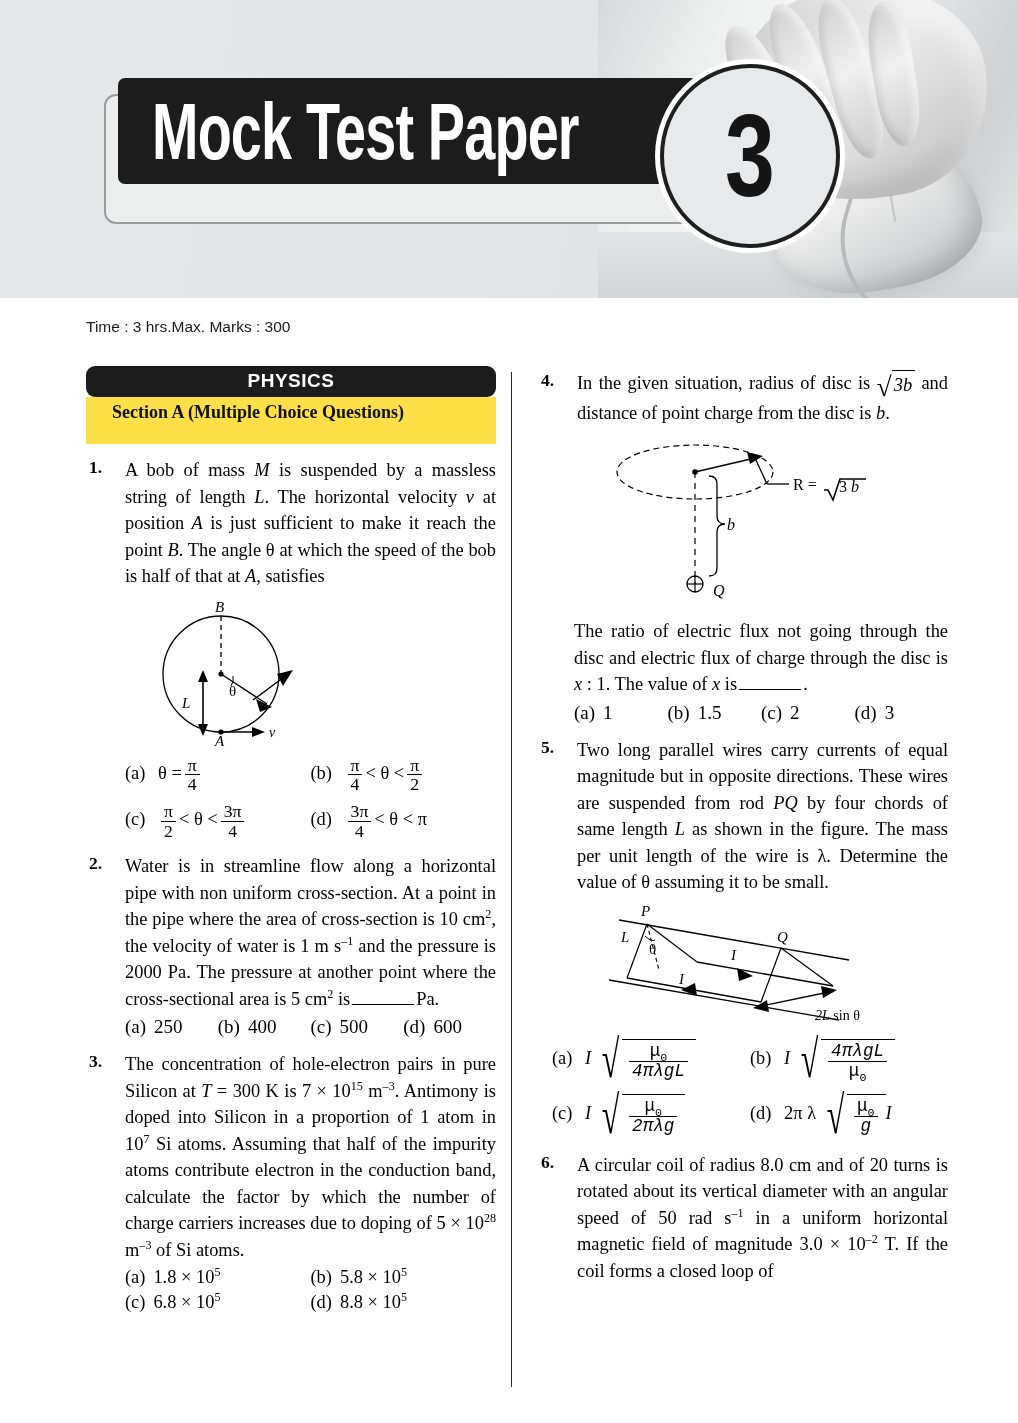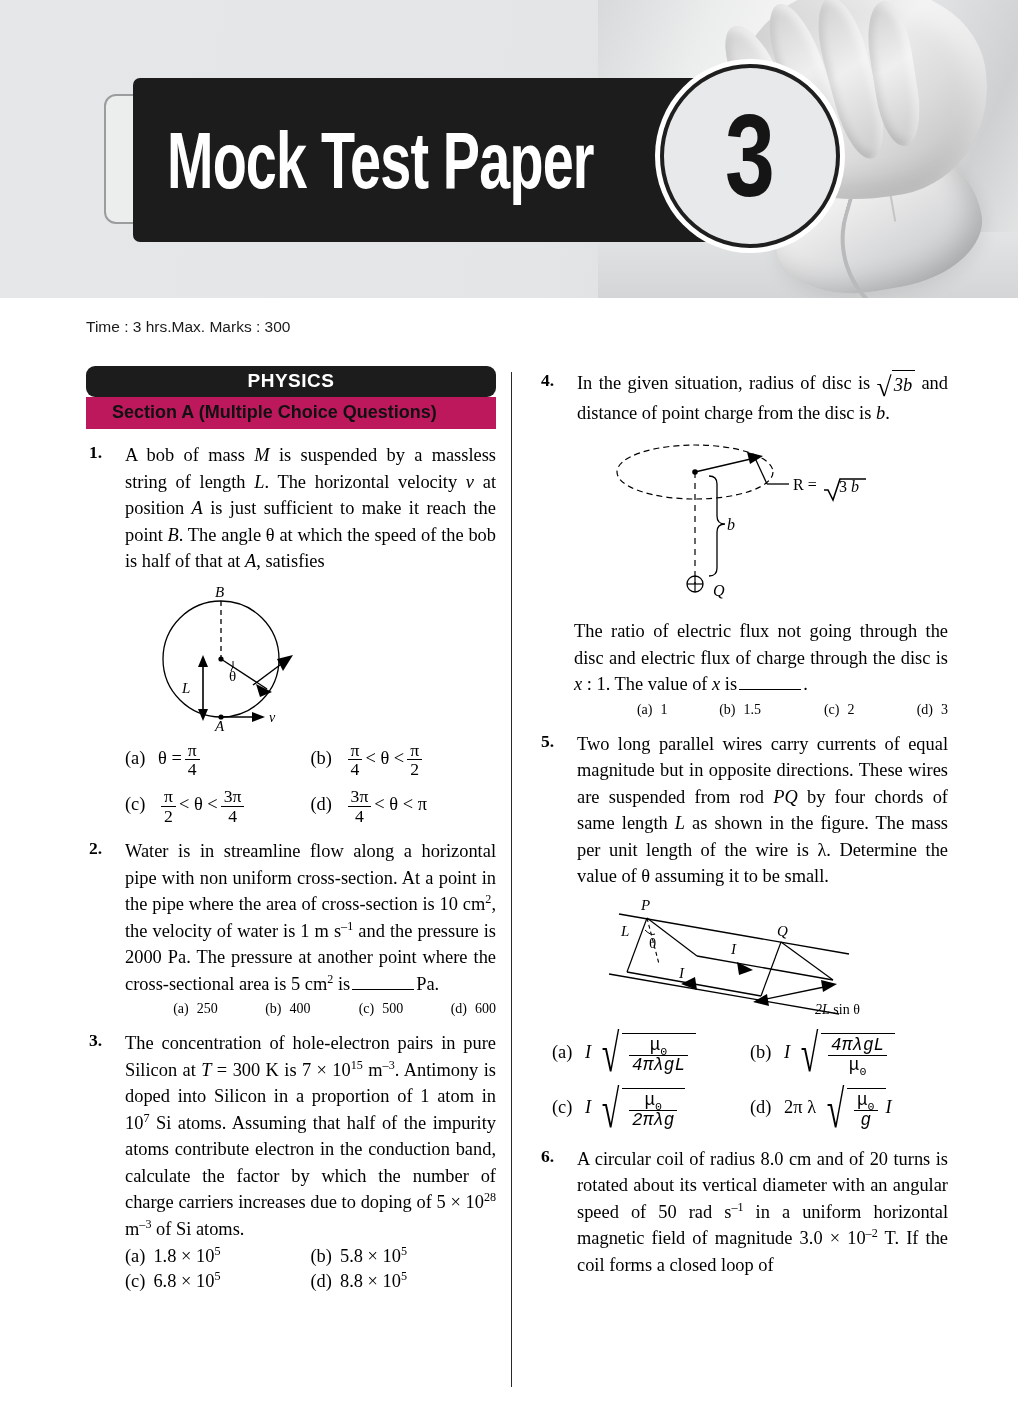--- a/index.html
+++ b/index.html
@@ -61,21 +61,21 @@
     position:absolute;right:0;bottom:0;width:420px;height:66px;
     background:linear-gradient(180deg,#e3e4e5,#d4d5d6);
   }
 
   
   .plate-outline{
     position:absolute;left:104px;top:94px;width:700px;height:126px;
     border:2px solid #9b9c9d;border-radius:12px;background:#eceded;
   }
   .plate{
-    position:absolute;left:133px;top:78px;width:580px;height:164px;
+    position:absolute;left:118px;top:78px;width:580px;height:106px;
     background:#1c1c1c;border-radius:7px;
     display:flex;align-items:center;
   }
   .plate-title{
     color:#fff;
     font-family:"Liberation Sans", sans-serif;
     font-weight:700;
     font-size:68px;
     letter-spacing:-1px;
     margin-left:34px;
@@ -118,24 +118,24 @@
 
   .subject-bar{
     background:#1c1c1c;color:#fff;text-align:center;
     font-family:"Liberation Sans", sans-serif;
     font-weight:700;font-size:19px;letter-spacing:.5px;
     padding:4px 0 5px;
     width:410px;
     border-radius:9px;
   }
   .section-bar{
-    background:#be185d;color:#111;
-    font-family:Liberation Sans, sans-serif;
+    background:#fde047;color:#111;
+    font-family:Liberation Serif, serif;
     font-weight:700;font-size:18px;
-    padding:5px 0 6px 26px;
+    padding:5px 0 21px 26px;
     width:384px;
   }
 
   .q{
     display:flex;margin-top:13px;
   }
   .q-num{
     width:36px;flex:0 0 36px;
     font-weight:700;font-size:17.5px;
     padding-left:3px;
@@ -149,21 +149,21 @@
   .q-text i{font-style:italic;}
   .cont-text{
     font-size:18.4px;line-height:1.44;text-align:justify;
     margin-left:36px;margin-top:16px;
   }
 
   sup{font-size:.66em;vertical-align:super;line-height:0;}
   sub{font-size:.66em;vertical-align:sub;line-height:0;}
 
   
-  .opts-4col{display:flex;margin-top:4px;font-size:14px;text-align:right;}
+  .opts-4col{display:flex;margin-top:4px;font-size:19px;}
   .opts-4col > div{flex:1;white-space:nowrap;}
   .opts-2col{display:flex;margin-top:4px;font-size:18.4px;}
   .opts-2col > div{width:50%;white-space:nowrap;}
   .opt-lbl{margin-right:8px;}
 
   
   .frac{
     display:inline-block;vertical-align:middle;text-align:center;
     font-size:.96em;line-height:1.06;margin:0 3px;
   }

